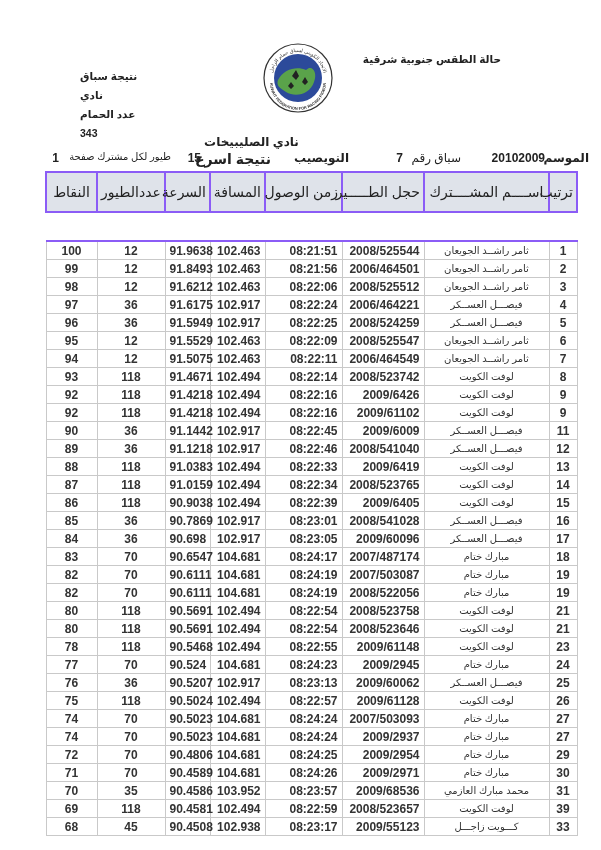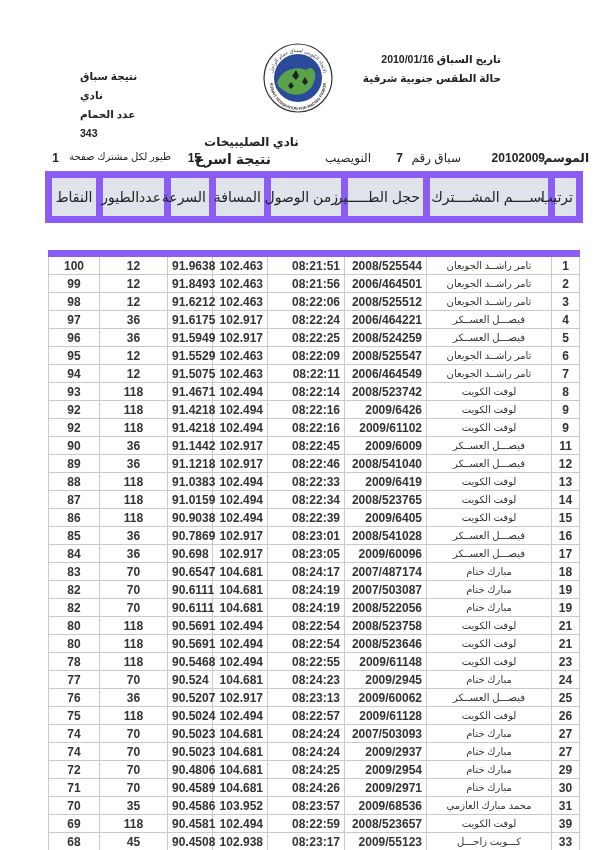--- a/index.html
+++ b/index.html
@@ -4,21 +4,21 @@
 <style>
   html, body { margin:0; padding:0; background:#fff; }
   body { width:601px; height:850px; position:relative; overflow:hidden; font-family:"Liberation Sans", "DejaVu Sans", sans-serif; color:#222; }
   .hdr-left { position:absolute; left:80px; top:67px; width:72px; text-align:left; direction:rtl; font-size:10.5px; font-weight:bold; line-height:19px; }
   .hdr-right { position:absolute; right:100px; top:50px; text-align:right; direction:rtl; font-size:10.5px; font-weight:bold; line-height:19px; }
   .logo { position:absolute; left:262px; top:42px; width:72px; height:72px; }
   .club { position:absolute; left:0; width:503px; top:135px; text-align:center; direction:rtl; font-size:12px; font-weight:bold; }
   .info { position:absolute; left:42px; right:12px; top:151px; height:18px; direction:rtl; font-weight:bold; font-size:12px; }
   .info span { position:absolute; white-space:nowrap; }
   table { position:absolute; left:45px; top:171px; width:531px; border-collapse:collapse; direction:rtl; table-layout:fixed; }
-  th { background:#dfe3ea; font-weight:normal; font-size:14px; height:22px; padding:8px 3px; border:7px solid #8b5cf6; white-space:nowrap; color:#222; }
+  th { background:#dfe3ea; font-weight:normal; font-size:14px; height:22px; padding:8px 3px; border:2px solid #8b5cf6; white-space:nowrap; color:#222; }
   th.gap { background:#fff; height:11px; border-left:none; border-right:none; }
   td { font-size:12px; font-weight:bold; height:17px; padding:0 4px; border:1px solid #c9c9c9; white-space:nowrap; color:#333; }
   td.rank { text-align:center; }
   td.name { text-align:center; font-weight:normal; font-size:10px; }
   td.num { text-align:right; direction:ltr; }
   td.ctr { text-align:center; }
 </style>
 </head>
 <body>
 
@@ -32,32 +32,31 @@
   <circle cx="36" cy="36" r="24" fill="#2c4a9a"></circle>
   <path d="M16 38 C22 26 36 24 44 28 C50 22 56 30 52 40 C48 52 34 56 24 50 C18 46 14 44 16 38Z" fill="#5aa34a"></path>
   <path d="M30 34 l4 -6 l3 6 l-3 4z M40 40 l3 -5 l3 5 l-3 3z M26 44 l3 -4 l3 4 l-3 3z" fill="#222"></path>
   <path id="arcTop" d="M10 36 A26 26 0 0 1 62 36" fill="none"></path>
   <text font-size="5" fill="#333"><textPath href="#arcTop" startOffset="50%" text-anchor="middle">الاتحاد الكويتي لسباق حمام الزاجل</textPath></text>
   <path id="arcBot" d="M8 40 A28 28 0 0 0 64 40" fill="none"></path>
   <text font-size="4" fill="#333" font-weight="bold"><textPath href="#arcBot" startOffset="50%" text-anchor="middle">KUWAIT FEDERATION FOR RACING PIGEON</textPath></text>
 </svg>
 
 <div class="hdr-right">
-  <div>تاريخ السباق 2010/01/16</div>
   <div>حالة الطقس جنوبية شرقية</div>
 </div>
 
 <div class="club">نادي الصليبيخات</div>
 
 <div class="info">
   <span style="right:0;">الموسم</span>
   <span style="right:44px;text-align:center;">20102009</span>
   <span style="right:128px;font-weight:normal;">سباق رقم</span>
   <span style="right:186px;">7</span>
-  <span style="right:218px;font-weight:normal;">النويصيب</span>
+  <span style="right:240px;font-weight:bold;">النويصيب</span>
   <span style="right:318px;font-weight:bold;font-size:14px;">نتيجة اسرع</span>
   <span style="right:388px;">15</span>
   <span style="right:418px;font-weight:normal;font-size:10px;">طيور لكل مشترك صفحة</span>
   <span style="right:530px;">1</span>
 </div>
 
 <table>
   <colgroup>
     <col style="width:28px">
       <col style="width:125px">

